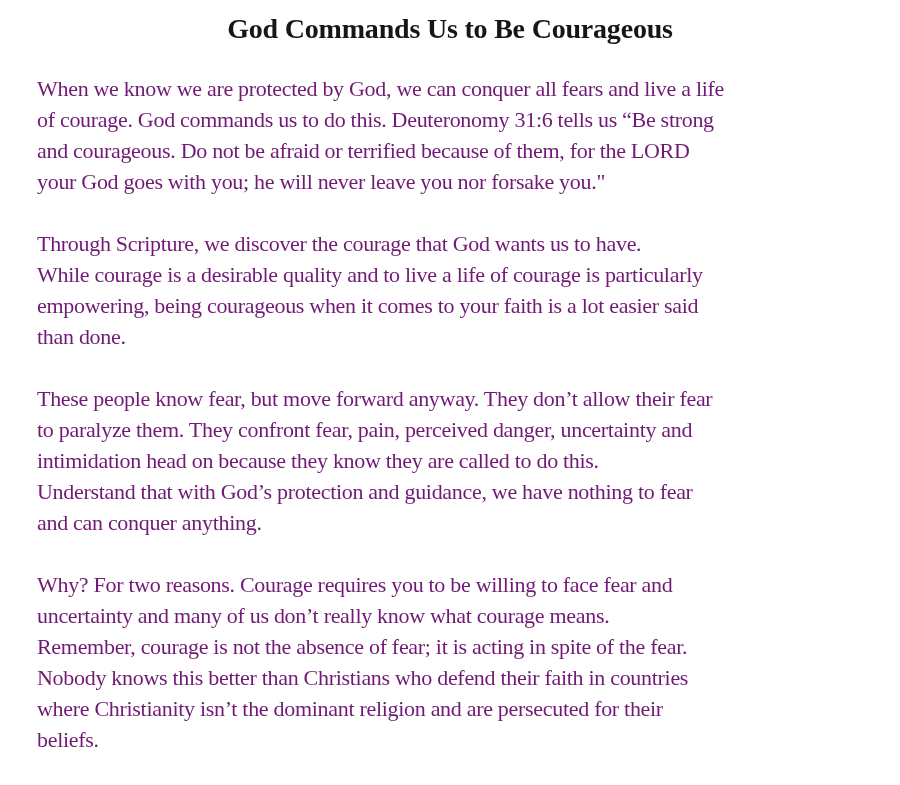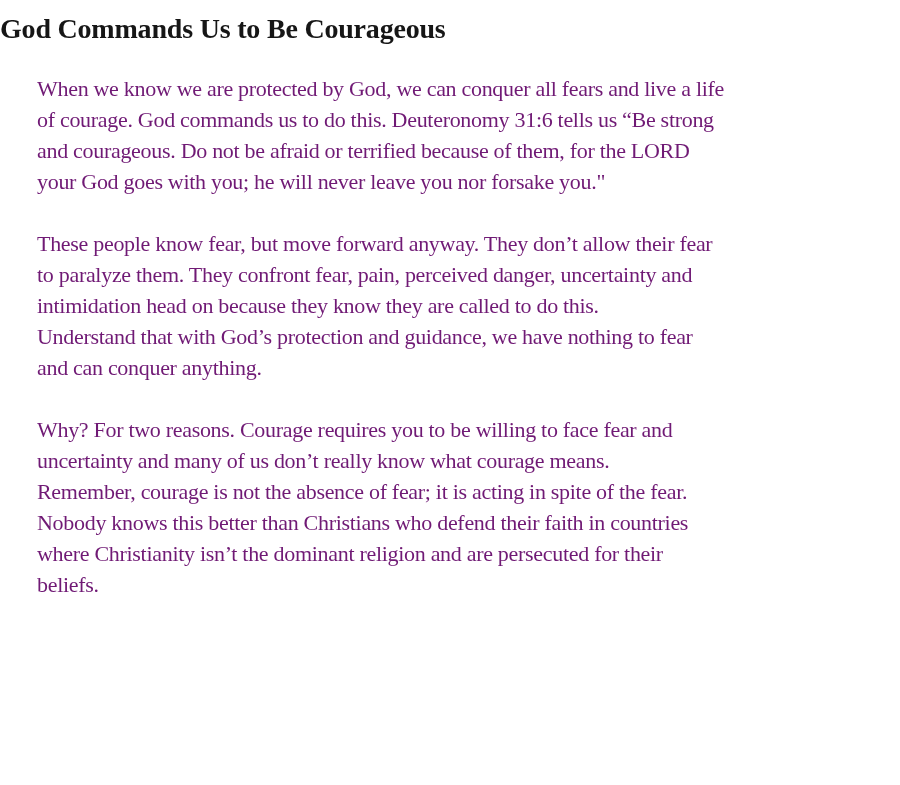--- a/index.html
+++ b/index.html
@@ -11,20 +11,21 @@
     position: relative;
     width: 900px;
     height: 785px;
     background: #ffffff;
     overflow: hidden;
     box-sizing: border-box;
     padding-top: 12px;
   }
   .page-title {
     margin: 0 0 27px 0;
+    text-align: center;
     font-family: "Liberation Serif", "DejaVu Serif", serif;
     font-weight: bold;
     font-size: 28px;
     line-height: 34px;
     letter-spacing: -0.2px;
     color: #161616;
   }
   .doc-body {
     padding-left: 37px;
     padding-right: 0;
@@ -46,20 +47,24 @@
 <body>
 
 <main class="page">
   <h1 class="page-title">God Commands Us to Be Courageous</h1>
 
   <section class="doc-body">
     <p>When we know we are protected by God, we can conquer all fears and live a life
 of courage. God commands us to do this. Deuteronomy 31:6 tells us “Be strong
 and courageous. Do not be afraid or terrified because of them, for the LORD
 your God goes with you; he will never leave you nor forsake you."</p>
+    <p>Through Scripture, we discover the courage that God wants us to have.
+While courage is a desirable quality and to live a life of courage is particularly
+empowering, being courageous when it comes to your faith is a lot easier said
+than done.</p>
     <p>These people know fear, but move forward anyway. They don’t allow their fear
 to paralyze them. They confront fear, pain, perceived danger, uncertainty and
 intimidation head on because they know they are called to do this.
 Understand that with God’s protection and guidance, we have nothing to fear
 and can conquer anything.</p>
     <p>Why? For two reasons. Courage requires you to be willing to face fear and
 uncertainty and many of us don’t really know what courage means.
 Remember, courage is not the absence of fear; it is acting in spite of the fear.
 Nobody knows this better than Christians who defend their faith in countries
 where Christianity isn’t the dominant religion and are persecuted for their

